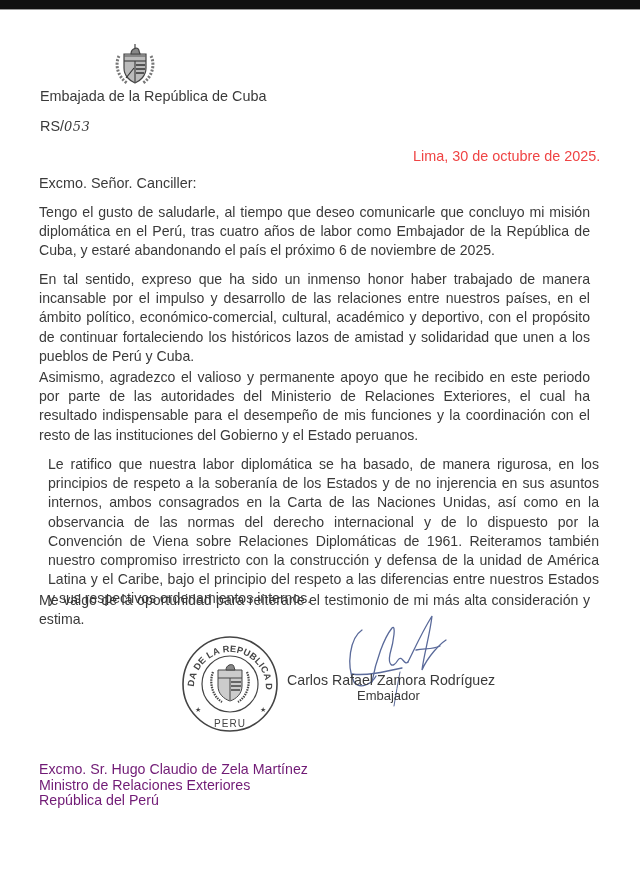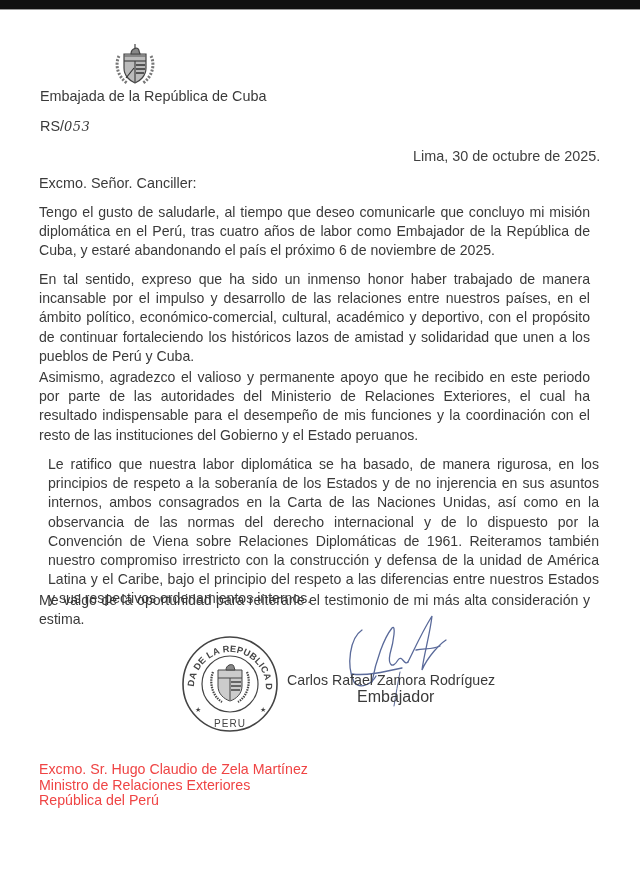--- a/index.html
+++ b/index.html
@@ -7,33 +7,33 @@
     width: 640px; height: 895px; background: #ffffff; position: relative; overflow: hidden;
     font-family: "Liberation Sans", sans-serif; color: #333333;
   }
   .topbar { position: absolute; left: 0; top: 0; width: 640px; height: 9px; background: #111111; }
   .topline { position: absolute; left: 0; top: 9px; width: 640px; height: 1px; background: #9a9a9a; }
   .abs { position: absolute; }
   .crest { left: 113px; top: 42px; width: 44px; height: 46px; }
   .sender { left: 40px; top: 88px; font-size: 14.4px; color: #3a3a3a; }
   .ref { left: 40px; top: 118px; font-size: 14.4px; color: #3a3a3a; }
   .ref .hand { font-family: "DejaVu Serif", serif; font-style: italic; font-size: 13px; letter-spacing: 0.5px; }
-  .date { left: 413px; top: 148px; font-size: 14.4px; color: #404040; }
+  .date { left: 413px; top: 148px; font-size: 14.4px; color: #ef4444; }
   .salute { left: 39px; top: 175px; font-size: 14.4px; color: #3a3a3a; }
   .body-text { left: 39px; width: 551px; font-size: 14.1px; line-height: 19.2px; text-align: justify; color: #3a3a3a; margin: 0; }
   .p1 { top: 203px; }
   .p2 { top: 270px; }
   .p3 { top: 368px; }
   .p4 { top: 455px; margin-left: 9px; }
   .p5 { top: 591px; }
   .stamp { left: 180px; top: 634px; width: 100px; height: 100px; }
   .signature { left: 332px; top: 610px; width: 130px; height: 100px; }
   .signer-name { left: 287px; top: 672px; font-size: 14.2px; color: #3a3a3a; }
-  .signer-title { left: 357px; top: 688px; font-size: 16px; color: #3a3a3a; }
-  .addressee { left: 39px; top: 762px; font-size: 14.2px; line-height: 15.5px; color: #ef4444; }
+  .signer-title { left: 357px; top: 688px; font-size: 13px; color: #3a3a3a; }
+  .addressee { left: 39px; top: 762px; font-size: 14.2px; line-height: 15.5px; color: #701a75; }
   .addressee div { white-space: nowrap; }
 </style>
 </head>
 <body>
 
 <div class="topbar"></div>
 <div class="topline"></div>
 
 <div class="abs crest">
   <svg width="44" height="46" viewBox="0 0 44 46">

